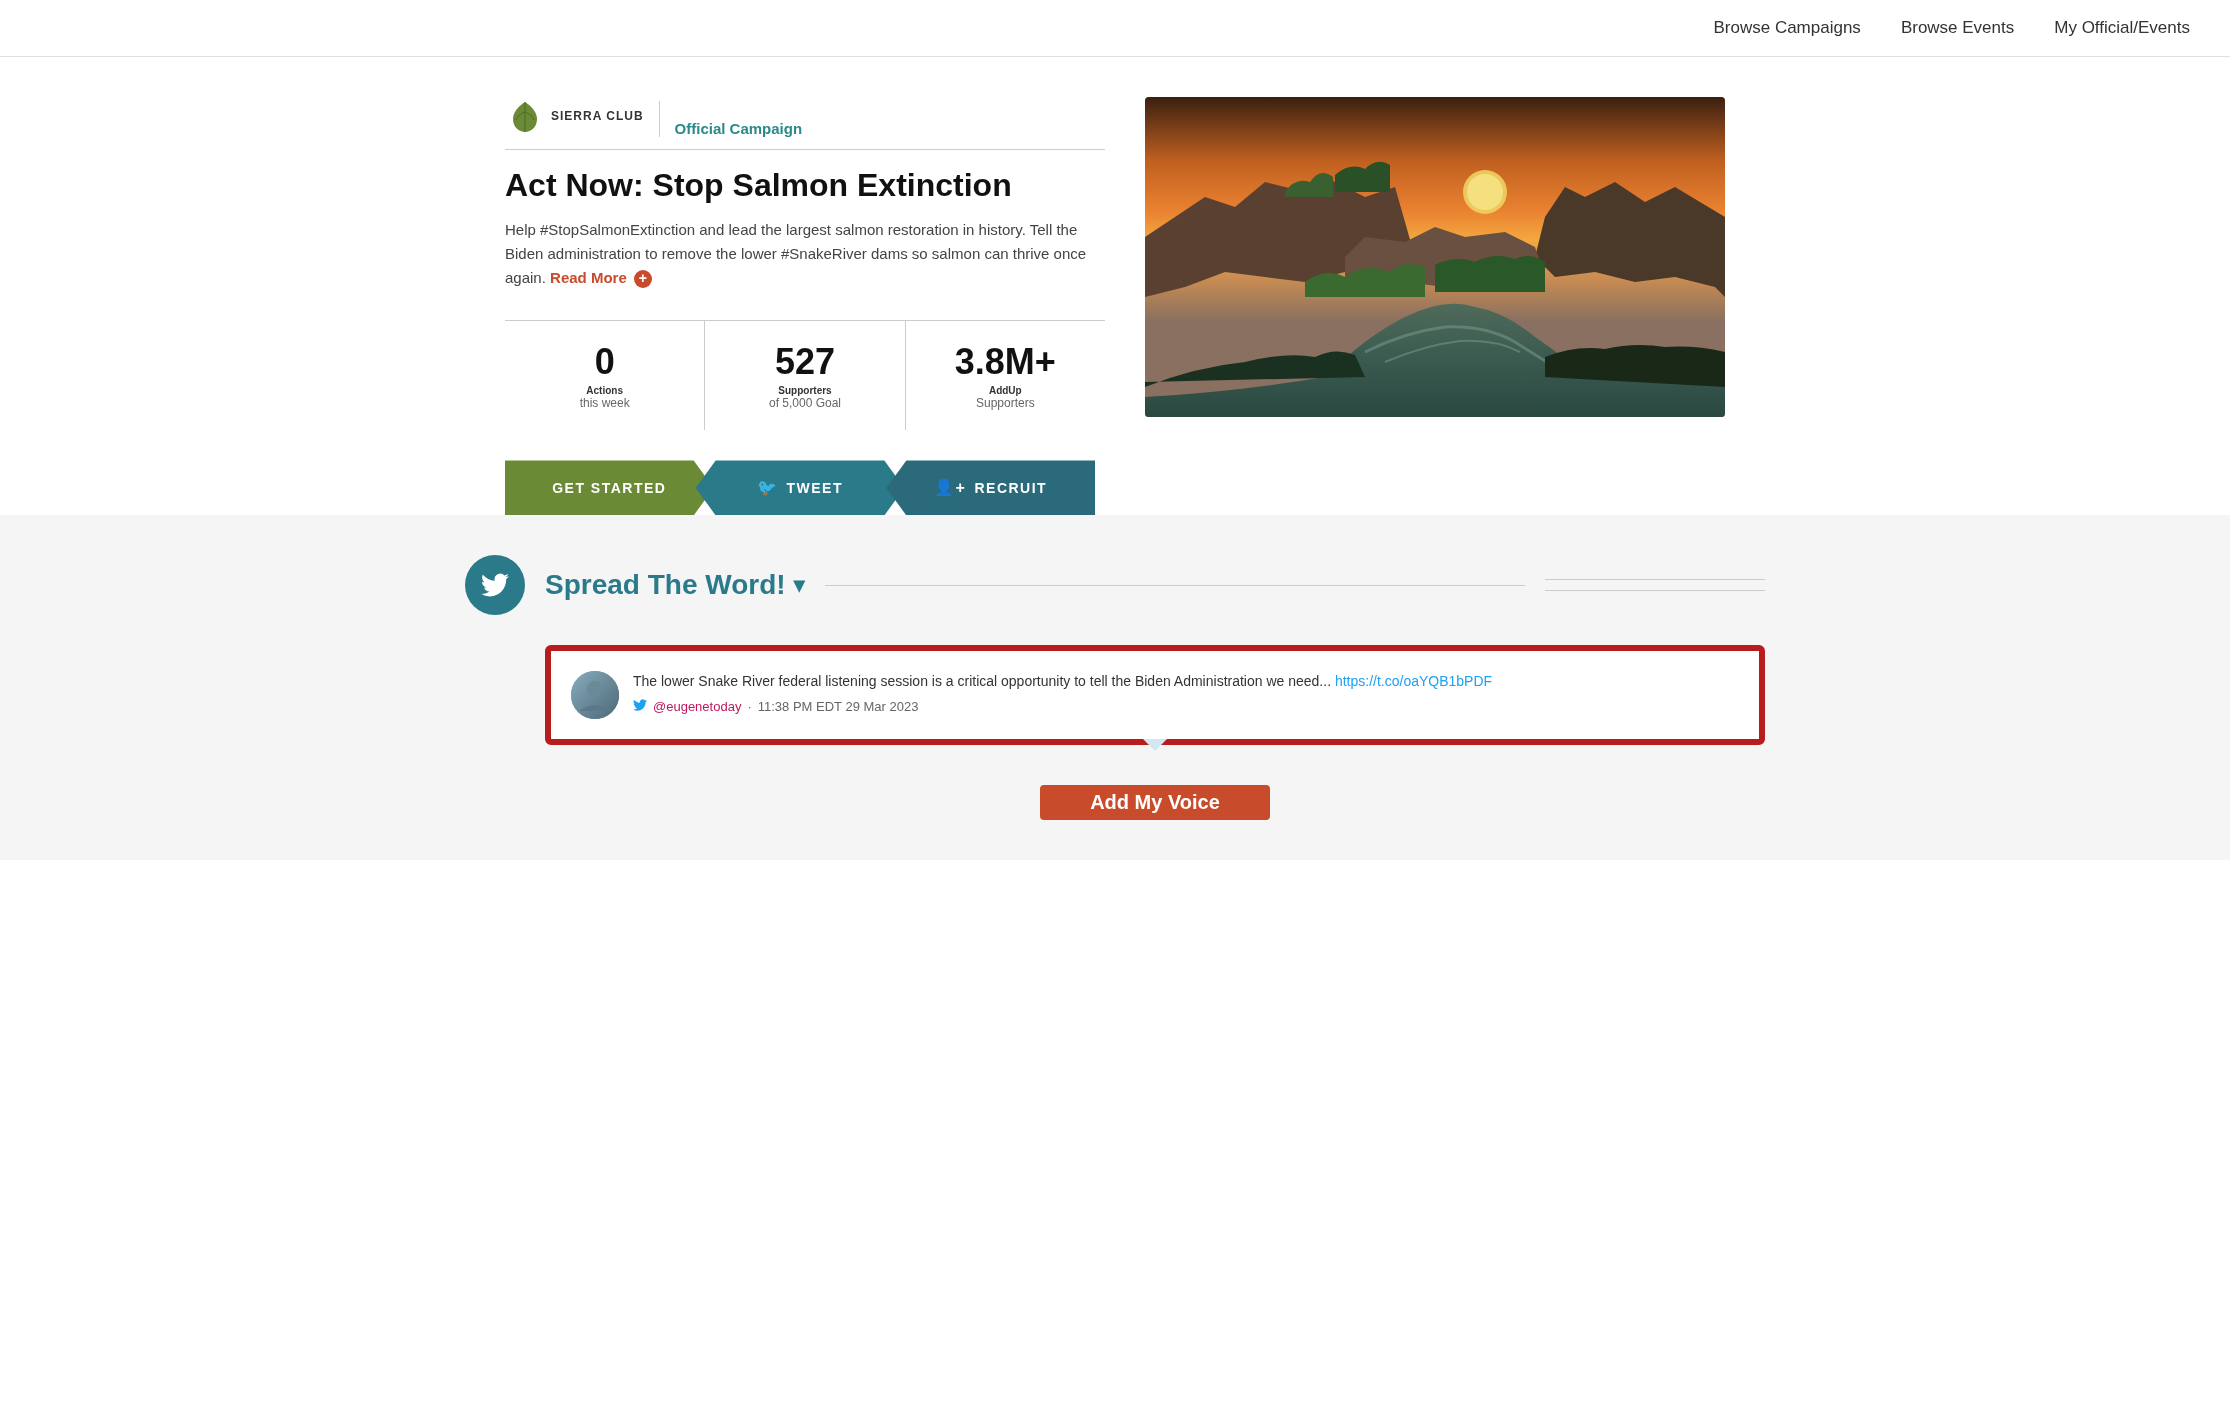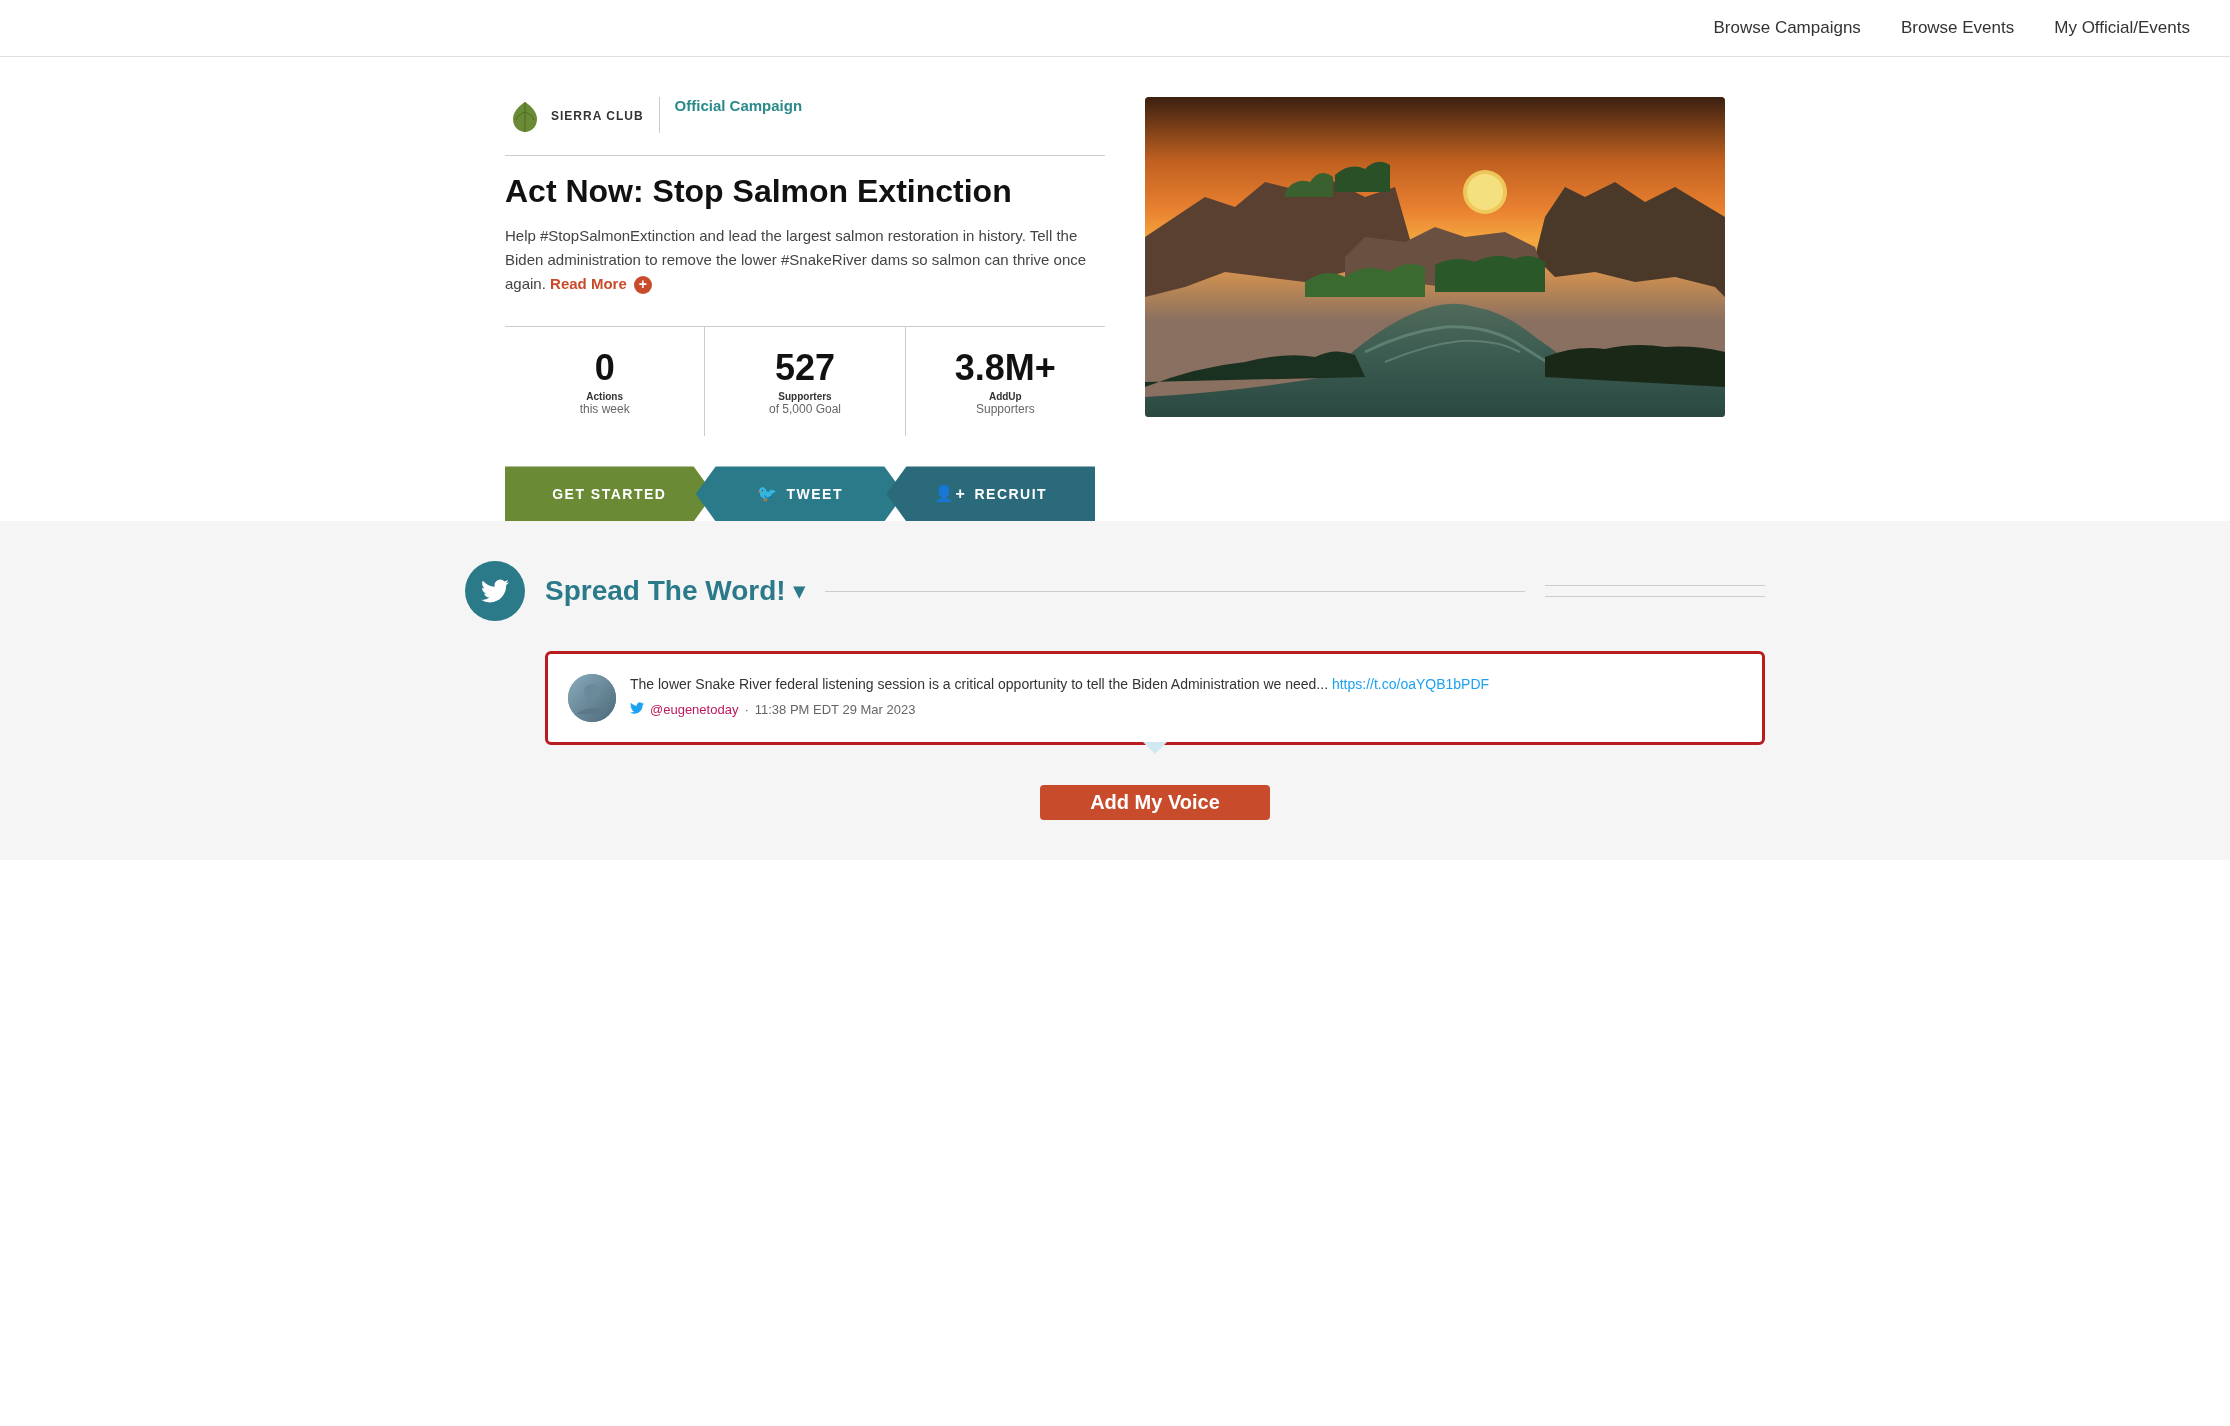--- a/index.html
+++ b/index.html
@@ -70,24 +70,24 @@
 
     
     .campaign-image svg {
       width: 100%;
       height: 100%;
     }
 
     
     .org-header {
       display: flex;
-      align-items: flex-start;
+      align-items: flex-end;
       gap: 15px;
       margin-bottom: 16px;
-      padding-bottom: 18px;
+      padding-bottom: 12px;
       border-bottom: 1px solid #ccc;
     }
 
     .sierra-club-logo {
       display: flex;
       align-items: center;
       gap: 6px;
     }
 
     .sierra-leaf-icon {
@@ -305,21 +305,21 @@
     }
 
     .hashtag-title {
       font-size: 24px;
       font-weight: 700;
       color: #111;
       margin-bottom: 16px;
     }
 
     .tweet-card {
-      border: 3px solid #b91c1c;
+      border: 6px solid #b91c1c;
       border-radius: 6px;
       padding: 20px;
       background: white;
       position: relative;
     }
 
     .tweet-card::after {
       content: '';
       position: absolute;
       bottom: -12px;

